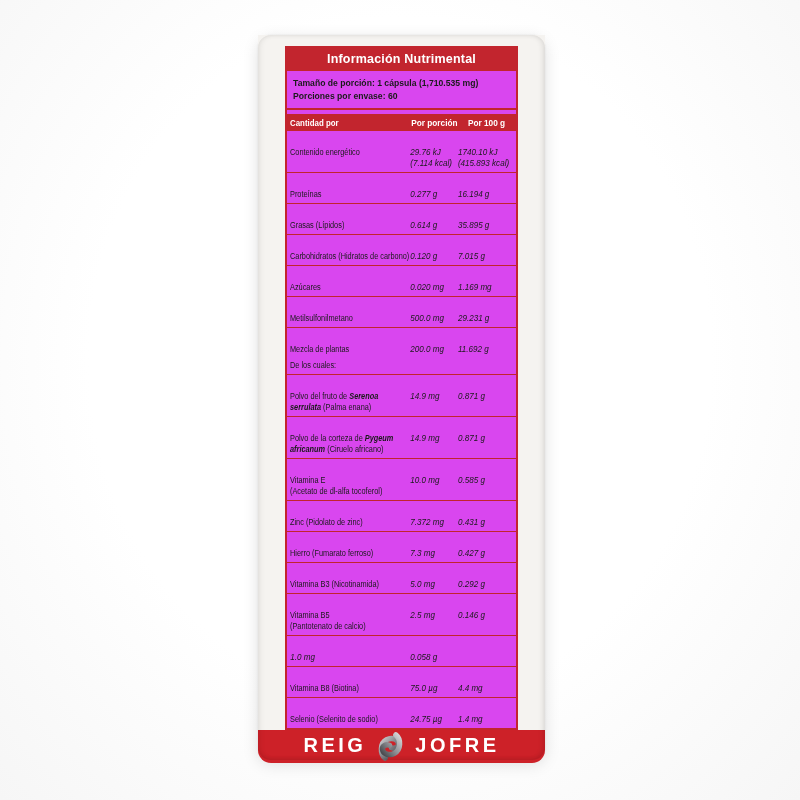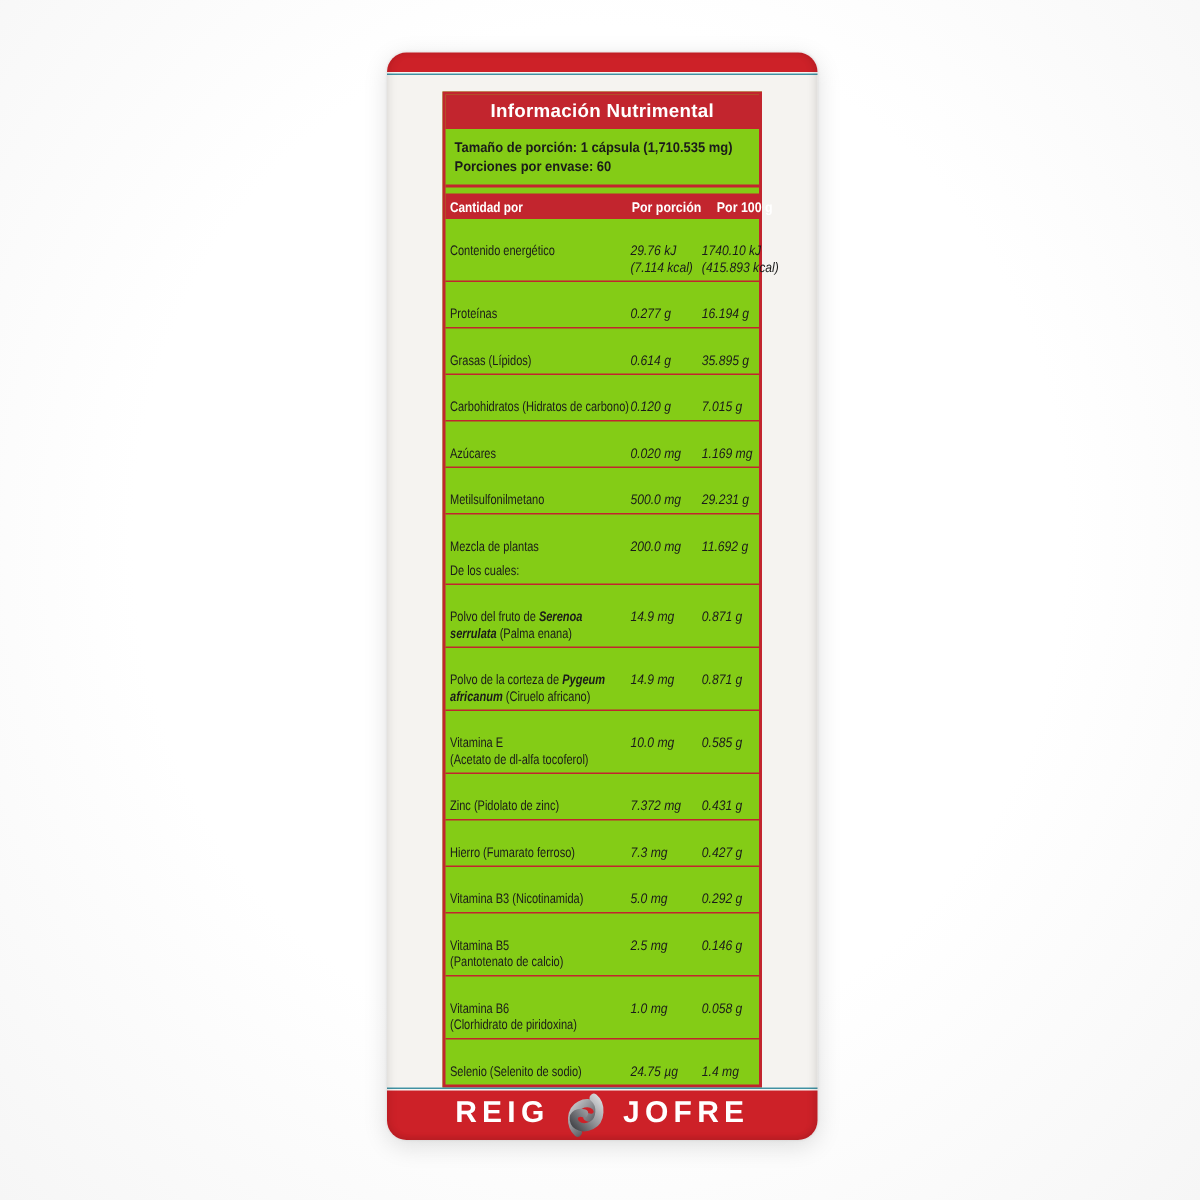--- a/index.html
+++ b/index.html
@@ -28,22 +28,22 @@
   .stripe-white-top{height:7px;background:#f7f5f2;}
   .stripe-teal-top{height:8px;background:#4191a2;}
   .box-main{flex:1;background:#f5f3f0;display:flex;justify-content:center;align-items:flex-start;}
   .stripe-teal-bottom{height:7px;background:#4191a2;}
   .stripe-white-bottom{height:4px;background:#f7f5f2;}
   .box-bottom{height:97px;background:#cd2128;border-radius:0 0 13px 13px;
     display:flex;align-items:center;justify-content:center;}
 
   
   .ntable{
-    width:213px;margin-top:11px;box-sizing:border-box;
-    background:#84cc16;border:2px solid #c2252e;
+    width:233px;margin-top:11px;box-sizing:border-box;
+    background:#d946ef;border:2px solid #c2252e;
     color:#1a1a1a;
   }
   .ntitle{
     background:#c2252e;color:#ffffff;font-weight:bold;
     font-size:12.5px;letter-spacing:.2px;text-align:center;
     padding:4px 0 5px;
   }
   .serving{
     padding:5px 6px 6px;border-bottom:2px solid #c2252e;
     font-weight:bold;font-size:9.4px;line-height:13px;
@@ -175,23 +175,27 @@
               <div class="lbl"><span class="lbl-in">Vitamina B3 (Nicotinamida)</span></div>
               <div class="val"><span class="val-in">5.0 mg</span></div>
               <div class="val"><span class="val-in">0.292 g</span></div>
             </div>
             <div class="trow">
               <div class="lbl"><span class="lbl-in">Vitamina B5<br>(Pantotenato de calcio)</span></div>
               <div class="val"><span class="val-in">2.5 mg</span></div>
               <div class="val"><span class="val-in">0.146 g</span></div>
             </div>
             <div class="trow">
-              <div class="lbl"><span class="lbl-in">Vitamina B6<br>(Clorhidrato de piridoxina)</span></div>
               <div class="val"><span class="val-in">1.0 mg</span></div>
               <div class="val"><span class="val-in">0.058 g</span></div>
+            </div>
+            <div class="trow">
+              <div class="lbl"><span class="lbl-in">Vitamina B8 (Biotina)</span></div>
+              <div class="val"><span class="val-in">75.0 µg</span></div>
+              <div class="val"><span class="val-in">4.4 mg</span></div>
             </div>
             <div class="trow">
               <div class="lbl"><span class="lbl-in">Selenio (Selenito de sodio)</span></div>
               <div class="val"><span class="val-in">24.75 µg</span></div>
               <div class="val"><span class="val-in">1.4 mg</span></div>
             </div>
           </div>
       </div>
     </div>
 

